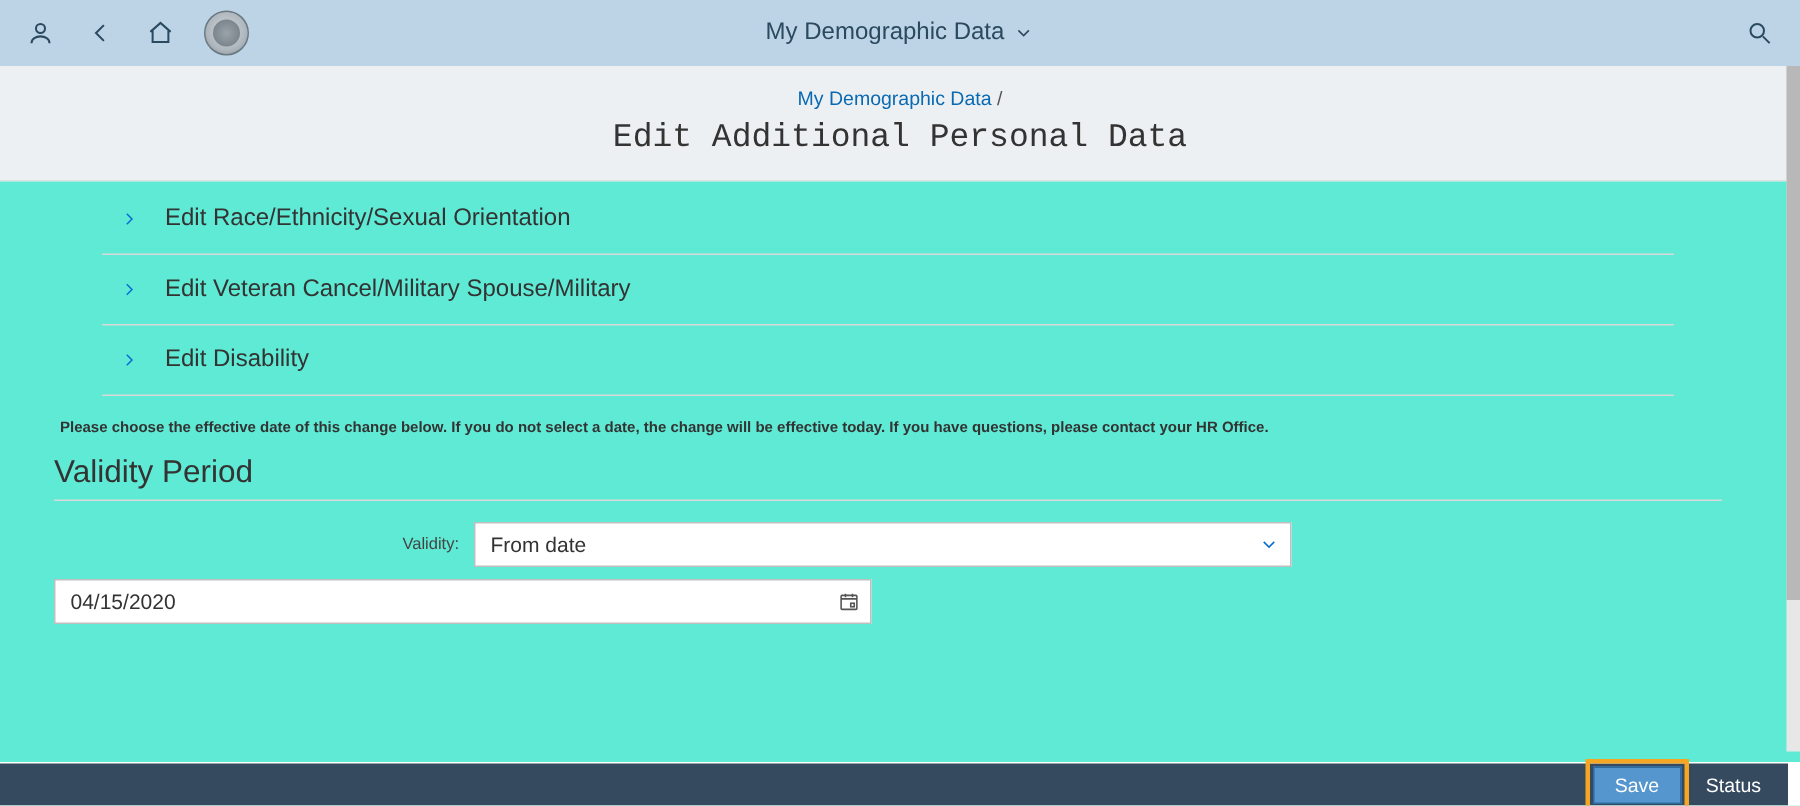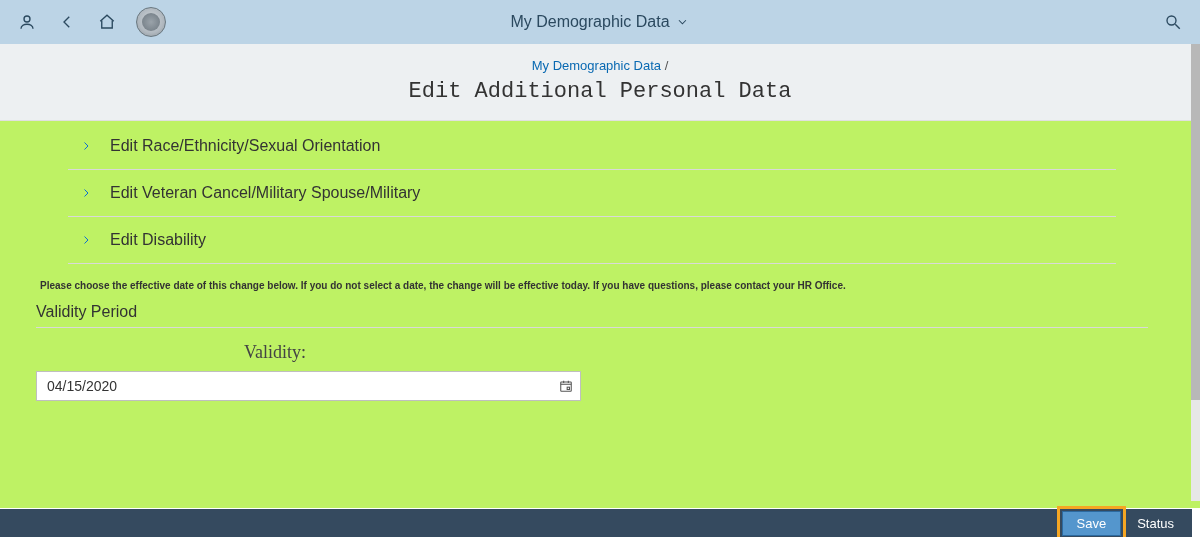--- a/index.html
+++ b/index.html
@@ -45,21 +45,21 @@
     padding: 14px 36px 16px 36px;
     border-bottom: 1px solid #e0e0e0;
     text-align: center;
   }
   .breadcrumb { font-size: 13px; color:#555; margin-bottom:6px; }
   .breadcrumb a { color:#0969b2; text-decoration:none; }
   .page-title { font-size: 22px; color:#333; font-weight:400;font-family:Liberation Mono, monospace; }
 
   
   .content {
-    background:#bef264;
+    background:#5eead4;
     height: calc(537px - 44px - 70px - 36px); 
     overflow:auto;
     padding: 0 16px 20px 0;
   }
 
   .accordion {
     margin: 0 68px;
   }
   .acc-item {
     border-bottom:1px solid #d9d9d9;
@@ -75,36 +75,35 @@
   .notice {
     margin: 16px 40px 12px 40px;
     font-size:10px; font-weight:bold; color:#333;
     text-align:left;
   }
 
   .validity-section {
     margin: 0 36px;
   }
   .section-title {
-    font-size:16px; color:#333; font-weight:400;
+    font-size:21px; color:#333; font-weight:400;
     padding-bottom:6px;
     border-bottom:1px solid #d9d9d9;
     margin-bottom:14px;
   }
   .form-row {
     display:flex; align-items:center;
     margin-bottom:8px;
   }
   .form-label {
     width: 280px;
     text-align:right;
     padding-right:10px;
-    font-size:18px;
+    font-size:11px;
     color:#444;
-    font-family:Liberation Serif, serif;
   }
   .form-label .req { color:#c00; }
   .form-field {
     position:relative;
     width:545px;
   }
   .select-box, .date-box {
     width:100%;
     height:30px;
     border:1px solid #bfbfbf;
@@ -232,20 +231,28 @@
     </div>
   </div>
 
   <div class="notice">Please choose the effective date of this change below. If you do not select a date, the change will be effective today. If you have questions, please contact your HR Office.</div>
 
   <div class="validity-section">
     <div class="section-title">Validity Period</div>
 
     <div class="form-row">
       <label class="form-label">Validity:</label>
+      <div class="form-field">
+        <div class="select-box">
+          <span>From date</span>
+          <svg viewBox="0 0 24 24">
+              <polyline points="6 9 12 15 18 9"></polyline>
+            </svg>
+        </div>
+      </div>
     </div>
 
     <div class="form-row">
       <div class="form-field">
         <div class="date-box">
           <span>04/15/2020</span>
           <svg viewBox="0 0 24 24">
             <rect x="3" y="5" width="18" height="16" rx="1"></rect>
             <line x1="3" y1="9" x2="21" y2="9"></line>
             <line x1="8" y1="3" x2="8" y2="7"></line>

